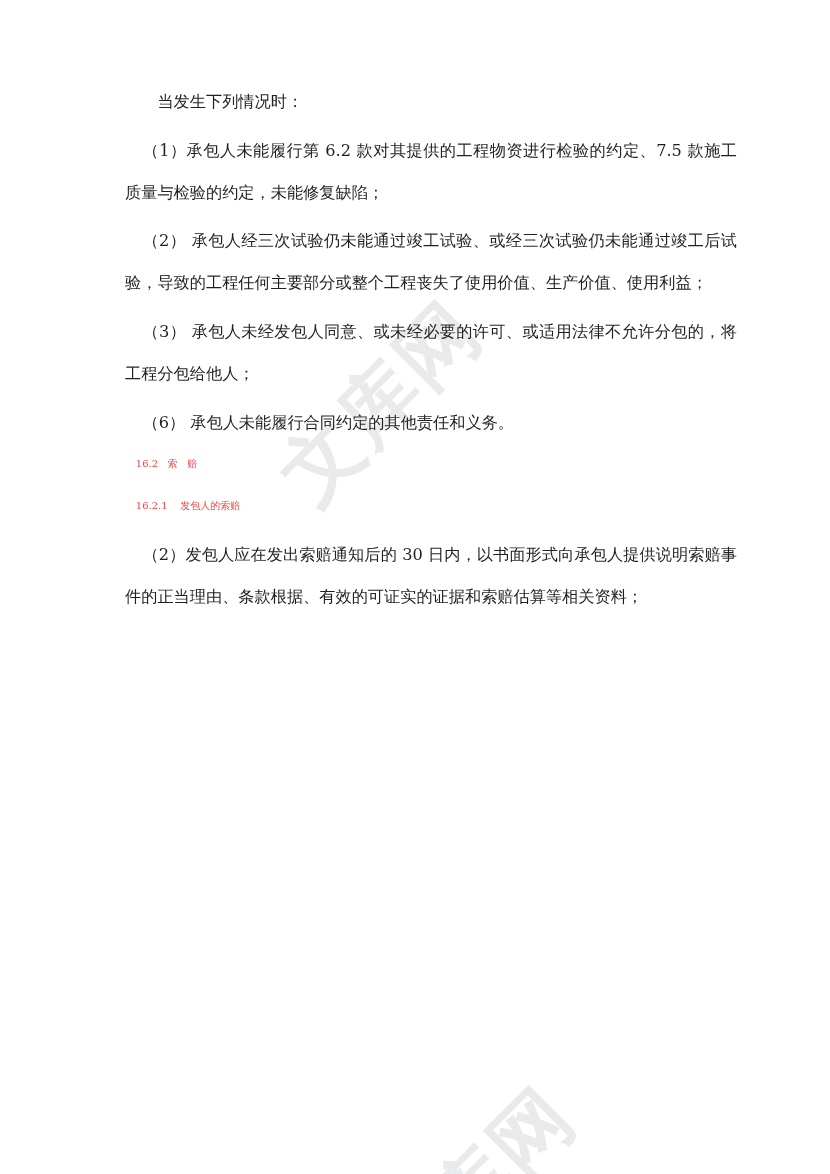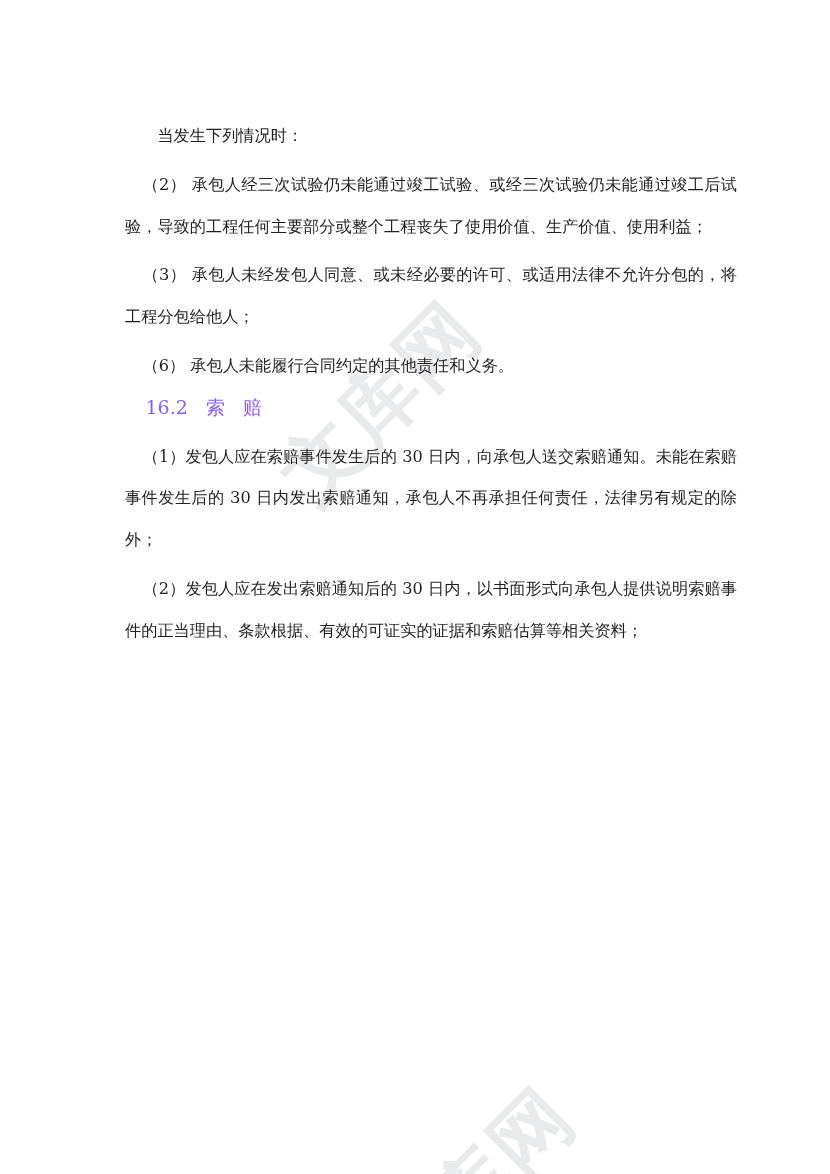--- a/index.html
+++ b/index.html
@@ -46,21 +46,21 @@
     top: 1238px;
     font-size: 78px;
     transform: rotate(-45deg);
     transform-origin: left top;
   }
 
   
   .doc-body {
     position: absolute;
     left: 125px;
-    top: 115px;
+    top: 81px;
     width: 612px;
     z-index: 2;
   }
 
   .para {
     font-size: 16.2px;
     line-height: 41.8px;
     text-align: justify;
     text-justify: inter-ideograph;
     margin: 0;
@@ -73,54 +73,55 @@
   
   .para.indent2 { text-indent: 2em; }
   .para.indent1 { text-indent: 1.08em; }
 
   
   .gap-sm { margin-top: 0px; }
   .gap-md { margin-top: 7px; }
   .gap-lg { margin-top: 18px; }
 
   .heading {
-    font-size: 19px;
+    font-size: 10px;
     line-height: 41.8px;
     margin: 0;
     padding: 0;
-    color: #8b5cf6;
+    color: #ef4444;
     font-weight: normal;
     text-indent: 1.08em;
     white-space: pre;
   }
 </style>
 </head>
 <body>
 
 <div class="page">
 
   <div class="watermark watermark-center">文库网</div>
 
   <div class="watermark watermark-bottom">文库网</div>
 
   <div class="doc-body">
 
     <p class="para indent2 gap-sm">当发生下列情况时：</p>
 
+    <p class="para indent1 gap-md">（1）承包人未能履行第 6.2 款对其提供的工程物资进行检验的约定、7.5 款施工质量与检验的约定，未能修复缺陷；</p>
 
     <p class="para indent1 gap-md">（2） 承包人经三次试验仍未能通过竣工试验、或经三次试验仍未能通过竣工后试验，导致的工程任何主要部分或整个工程丧失了使用价值、生产价值、使用利益；</p>
 
     <p class="para indent1 gap-md">（3） 承包人未经发包人同意、或未经必要的许可、或适用法律不允许分包的，将工程分包给他人；</p>
 
     <p class="para indent1 gap-md">（6） 承包人未能履行合同约定的其他责任和义务。</p>
 
 
     <h2 class="heading gap-lg">16.2   索   赔</h2>
 
+    <h3 class="heading gap-lg">16.2.1    发包人的索赔</h3>
 
 
-    <p class="para indent1 gap-md">（1）发包人应在索赔事件发生后的 30 日内，向承包人送交索赔通知。未能在索赔事件发生后的 30 日内发出索赔通知，承包人不再承担任何责任，法律另有规定的除外；</p>
 
     <p class="para indent1 gap-md">（2）发包人应在发出索赔通知后的 30 日内，以书面形式向承包人提供说明索赔事件的正当理由、条款根据、有效的可证实的证据和索赔估算等相关资料；</p>
 
 
   </div>
 </div>
 
 </body></html>

